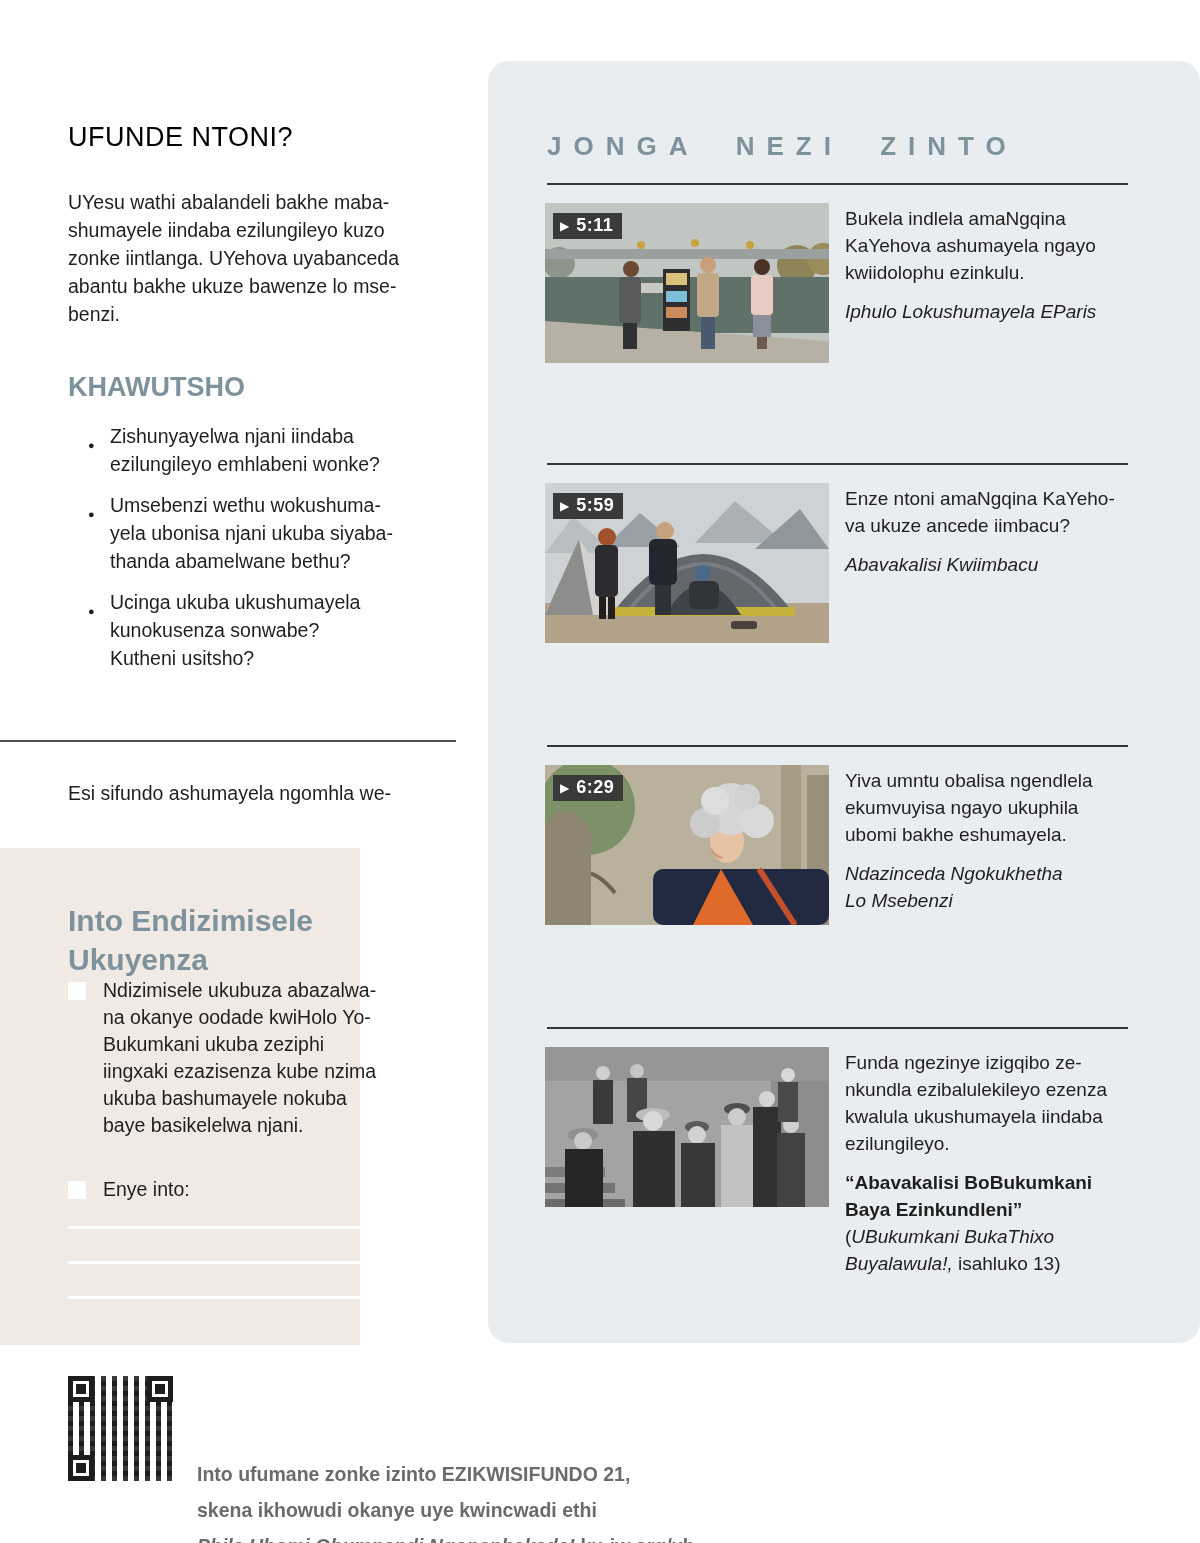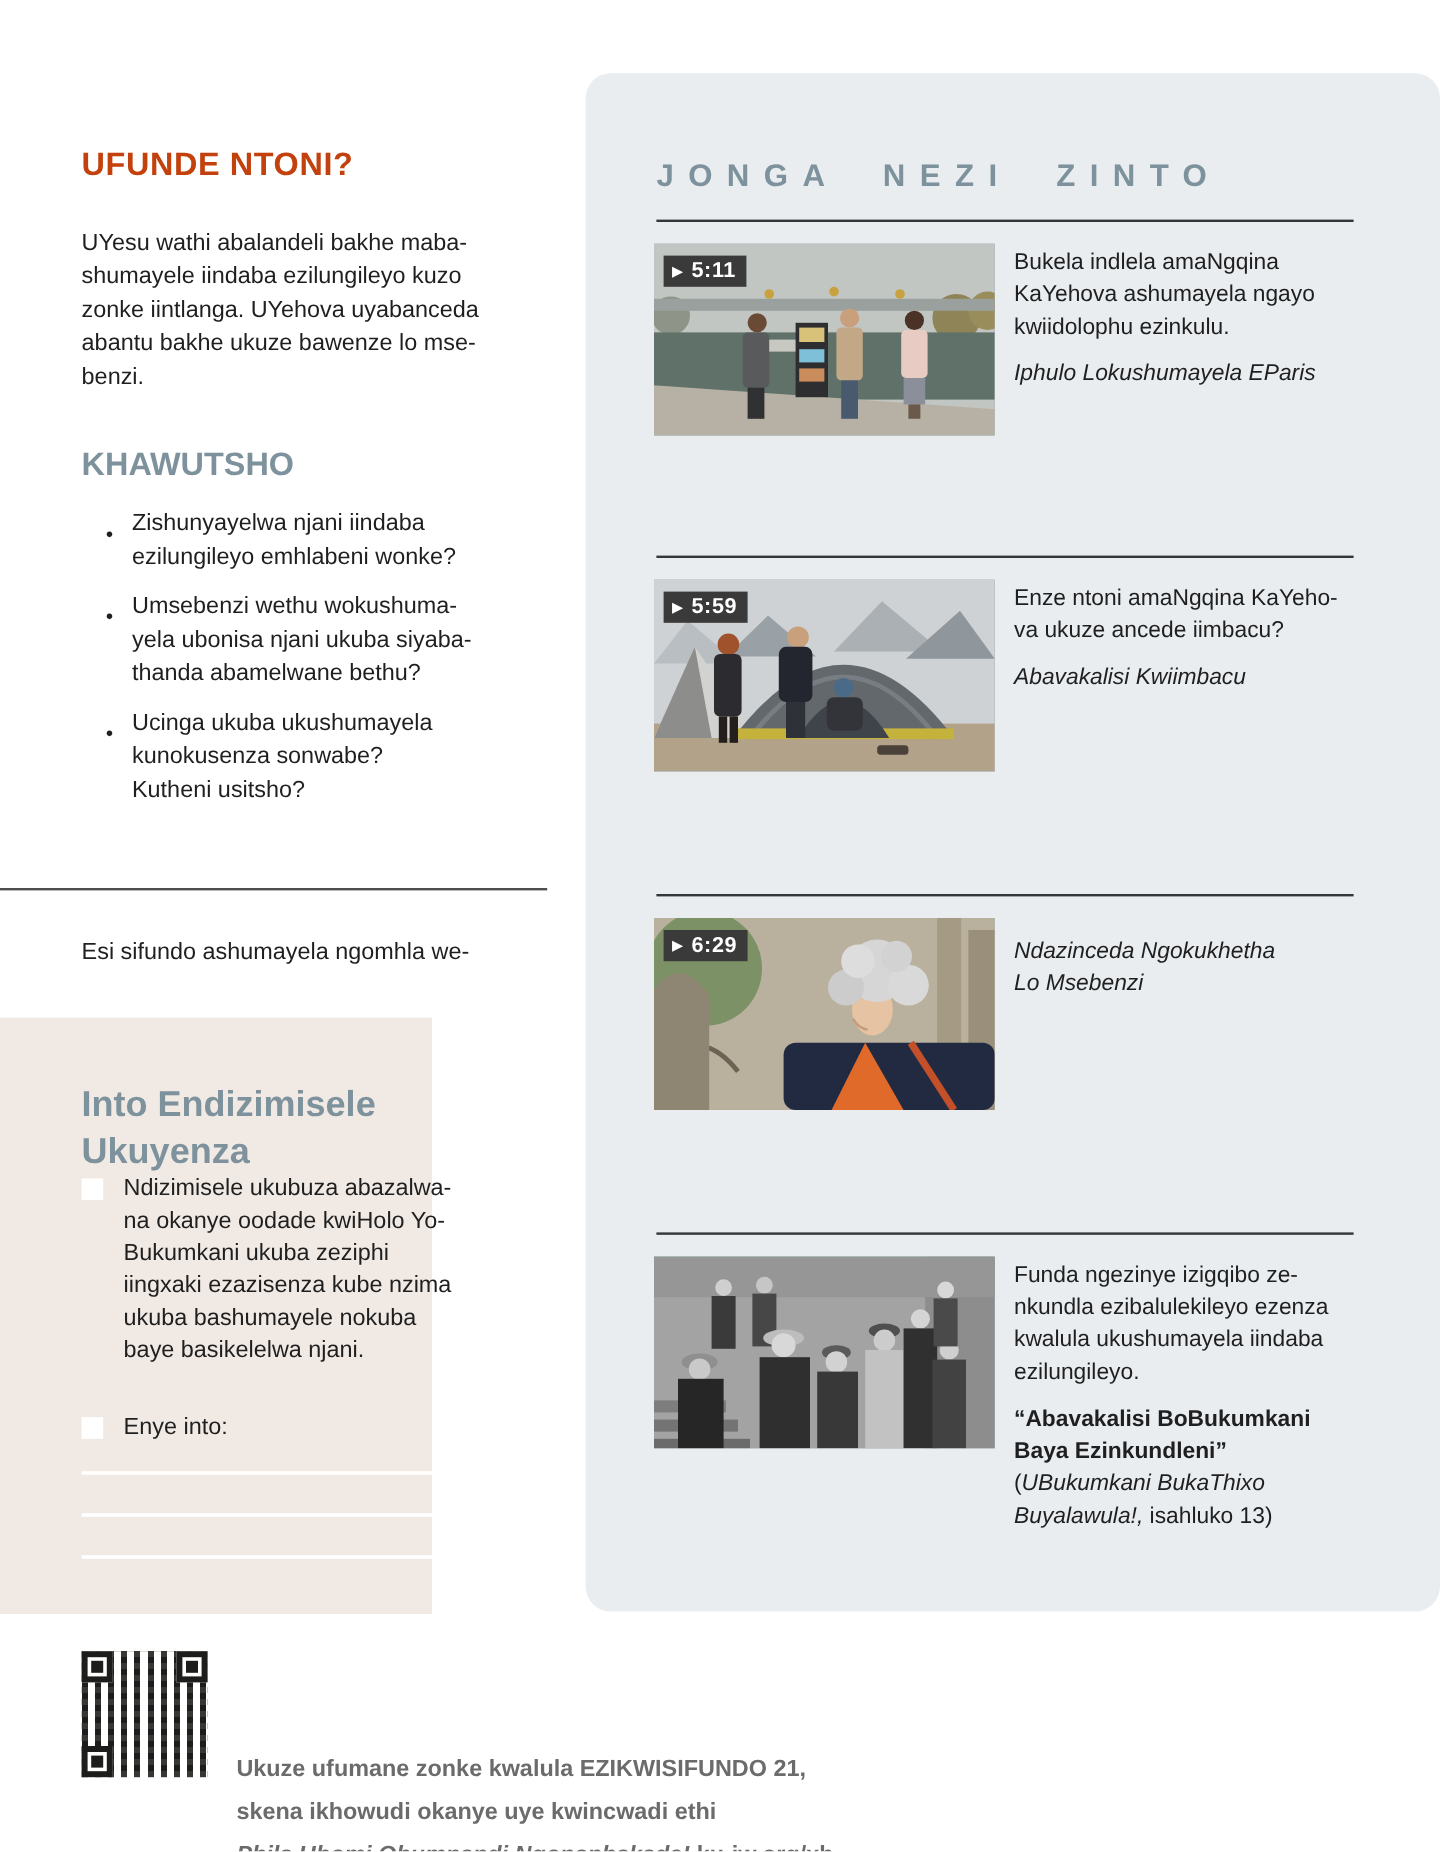--- a/index.html
+++ b/index.html
@@ -2,21 +2,21 @@
 <html><head>
 <meta charset="utf-8">
 <style>
   html,body{margin:0;padding:0;background:#fff;}
   .page{position:relative;width:1200px;height:1543px;background:#ffffff;
         font-family:"Liberation Sans",sans-serif;color:#1f1f1f;overflow:hidden;}
   .abs{position:absolute;}
   .ml{white-space:pre-line;}
 
   
-  .learn-heading{left:68px;top:104px;font-size:27px;font-weight:bold;color:#c2410c;letter-spacing:.5px;}
+  .learn-heading{left:68px;top:104px;font-size:27px;font-weight:normal;color:#000000;letter-spacing:.5px;}
   .intro{left:68px;top:168px;width:392px;font-size:19.5px;line-height:28px;}
   .say-heading{left:68px;top:350px;font-size:27px;font-weight:bold;color:#7d929c;}
   .bullets{left:68px;top:422px;width:392px;list-style:none;margin:0;padding:0;}
   .bullets li{position:relative;padding-left:42px;margin-bottom:13px;font-size:19.5px;line-height:28px;}
   .bullets .dot{position:absolute;left:20px;top:9px;font-size:11px;color:#1f1f1f;}
   .left-rule{left:0;top:740px;width:456px;height:2px;background:#4f4f4f;}
   .completion-note{left:68px;top:762px;font-size:19.5px;}
 
   .goal-box{left:0;top:848px;width:360px;height:497px;background:#f0e9e4;}
   .goal-title{position:absolute;left:68px;top:28px;font-size:30px;line-height:39px;font-weight:bold;color:#7d929c;}
@@ -118,21 +118,21 @@
   </div>
 
   <div class="abs qr-row-qr">
     <div class="qr-inner"></div>
     <span class="finder" style="left:4px;top:4px;"></span>
     <span class="finder" style="right:4px;top:4px;"></span>
     <span class="finder" style="left:4px;bottom:4px;"></span>
   </div>
 
   <p class="abs qr-caption">
-    <span>Ukuze ufumane zonke kwalula EZIKWISIFUNDO 21,</span><br>
+    <span>Into ufumane zonke izinto EZIKWISIFUNDO 21,</span><br>
     <span>skena ikhowudi okanye uye kwincwadi ethi</span><br>
     <i>Phila Ubomi Obumnandi Ngonaphakade!</i><span> ku-jw.org/xh</span>
   </p>
 
   <section class="abs right-panel">
     <h2 class="browse-heading">JONGA NEZI ZINTO</h2>
 
     <div class="rule" style="top:122px;"></div>
     <div class="rule" style="top:402px;"></div>
     <div class="rule" style="top:684px;"></div>
@@ -238,20 +238,23 @@
           <circle cx="212" cy="56" r="17" fill="#d9d9d9"></circle>
           <circle cx="170" cy="36" r="14" fill="#dddddd"></circle>
           <circle cx="202" cy="32" r="13" fill="#d2d2d2"></circle>
         </svg>
         <div class="badge">
           <span class="play">▶</span>
           <span class="time">6:29</span>
         </div>
       </figure>
       <div class="mtext">
+        <div class="mdesc">Yiva umntu obalisa ngendlela
+ekumvuyisa ngayo ukuphila
+ubomi bakhe eshumayela.</div>
         <div class="mtitle">Ndazinceda Ngokukhetha
 Lo Msebenzi</div>
       </div>
     </div>
 
     <div class="media-item" style="top:986px;">
       <figure class="thumb">
         <svg width="284" height="160" viewBox="0 0 284 160">
           <rect width="284" height="160" fill="#a3a3a3"></rect>
           <rect x="226" y="0" width="58" height="160" fill="#8d8d8d"></rect>

